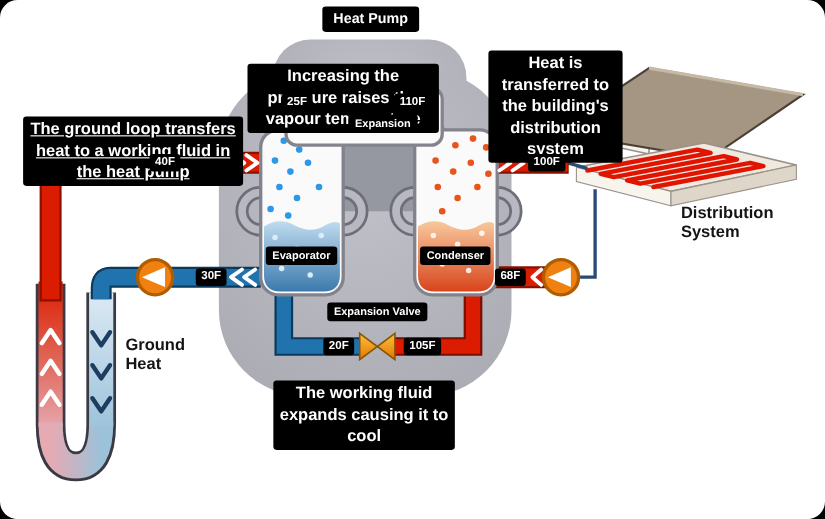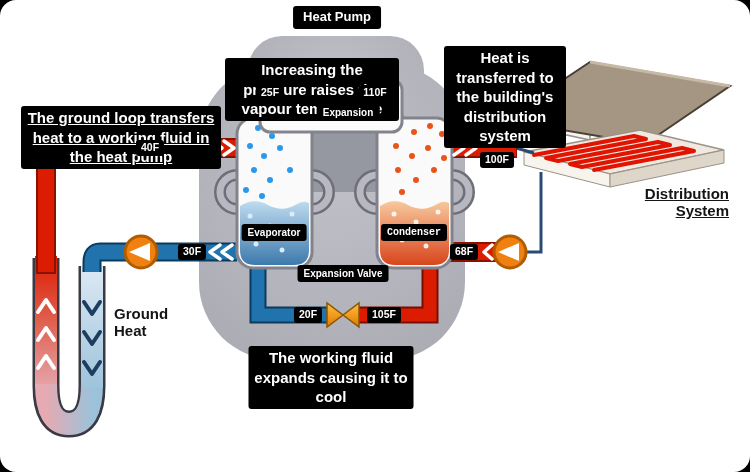--- a/index.html
+++ b/index.html
@@ -6,21 +6,21 @@
   .stage{position:relative;width:750px;height:472px;background:#ffffff;border-radius:16px;overflow:hidden;
          font-family:"Liberation Sans",sans-serif;}
   .stage svg{position:absolute;left:0;top:0;}
   .chip{position:absolute;background:#000;color:#fff;font-weight:bold;text-align:center;
         border-radius:3px;transform:translateX(-50%);line-height:1.3;}
   .title{font-size:13px;padding:3px 10px;white-space:nowrap;}
   .cap{font-size:15px;padding:2px 5px;margin-top:12px;}
   .comp{font-size:10px;padding:2px 6px;white-space:nowrap;}
   .temp{font-size:10.5px;padding:1px 5px;white-space:nowrap;}
   .heading{position:absolute;color:#141414;font-weight:bold;font-size:15px;line-height:1.12;}
-  .heading.centered{transform:translateX(-50%);text-align:right;text-decoration:underline;}
+  .heading.centered{transform:translateX(-50%);text-align:left;}
 </style>
 </head>
 <body>
 
 <div class="stage">
 
 <svg width="750" height="472" viewBox="0 0 750 472">
   <defs>
     <linearGradient id="gLeftTube" x1="0" y1="256" x2="0" y2="392" gradientUnits="userSpaceOnUse">
       <stop offset="0" stop-color="#dc1c00"></stop>
@@ -202,27 +202,27 @@
 
   <div class="chip title" style="left:337px;top:6px;">Heat Pump</div>
 
   <div class="chip cap" style="left:312px;top:46px;width:164px;">Increasing the pressure raises the vapour temperature</div>
   <div class="chip cap" style="left:121px;top:94px;width:190px;text-decoration:underline;">The ground loop transfers heat to a working fluid in the heat pump</div>
   <div class="chip cap" style="left:505px;top:34px;width:112px;">Heat is transferred to the building's distribution system</div>
   <div class="chip cap" style="left:331px;top:334px;width:155px;">The working fluid expands causing it to cool</div>
 
   <div class="chip comp" style="left:348px;top:104px;">Expansion</div>
   <div class="chip comp" style="left:274px;top:224px;">Evaporator</div>
-  <div class="chip comp" style="left:414px;top:224px;font-family:Liberation Mono, monospace;">Condenser</div>
-  <div class="chip comp" style="left:343px;top:265px;">Expansion Valve</div>
+  <div class="chip comp" style="left:414px;top:224px;">Condenser</div>
+  <div class="chip comp" style="left:343px;top:275px;">Expansion Valve</div>
 
   <div class="chip temp" style="left:270px;top:85px;">25F</div>
   <div class="chip temp" style="left:375px;top:85px;">110F</div>
   <div class="chip temp" style="left:150px;top:140px;">40F</div>
-  <div class="chip temp" style="left:497px;top:152px;">100F</div>
+  <div class="chip temp" style="left:497px;top:140px;">100F</div>
   <div class="chip temp" style="left:192px;top:244px;">30F</div>
   <div class="chip temp" style="left:464px;top:244px;">68F</div>
   <div class="chip temp" style="left:288px;top:307px;margin-left:20px;">20F</div>
   <div class="chip temp" style="left:384px;top:307px;">105F</div>
 
   <div class="heading" style="left:114px;top:306px;width:70px;">Ground Heat</div>
   <div class="heading centered" style="left:674px;top:186px;width:110px;">Distribution System</div>
 
 </div>
 

